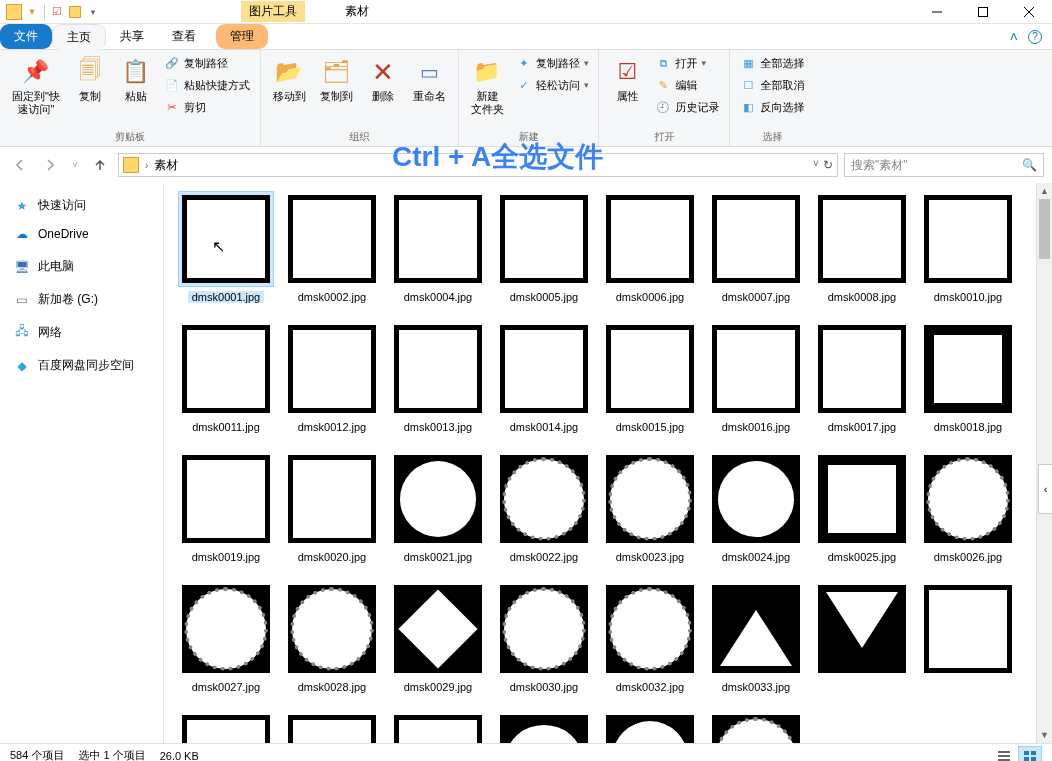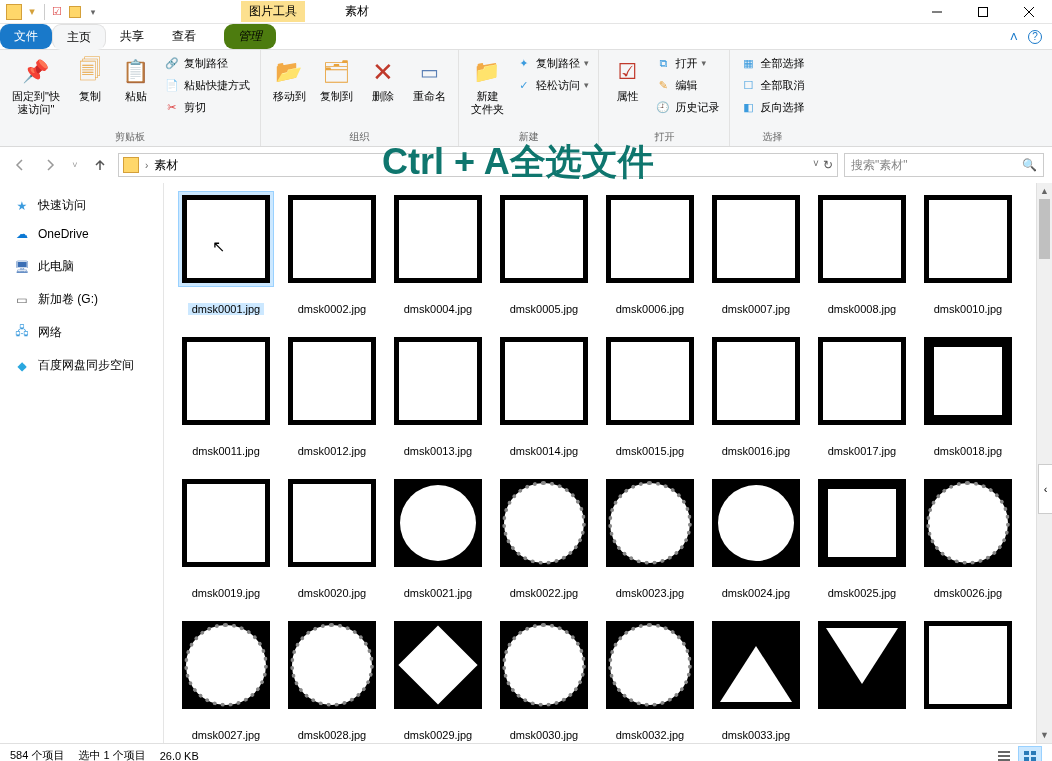--- a/index.html
+++ b/index.html
@@ -15,59 +15,59 @@
 .title-text { font-size: 12px; }
 .win-controls { margin-left: auto; display: flex; }
 .win-btn { width: 46px; height: 24px; display: flex; align-items: center; justify-content: center; font-size: 14px; }
 .win-btn svg { width:10px; height:10px; }
 
 
 .tabs-row { height: 26px; display: flex; align-items: stretch; border-bottom: 1px solid #e0e0e0; background:#fff; position:relative;}
 .tab { padding: 4px 14px; font-size: 12px; display:flex; align-items:center; cursor:default;border-radius:9px;}
 .tab.file { background: #1979ca; color: #fff; }
 .tab.active { background: #f5f6f7; border-top:1px solid #e0e0e0; border-left:1px solid #e0e0e0; border-right:1px solid #e0e0e0; border-bottom:1px solid #f5f6f7; margin-bottom:-1px;}
-.tab.ctx { background:#4d7c0f; margin-left:14px;font-style:italic;}
+.tab.ctx { background:#fdba74; margin-left:6px;}
 .tabs-right { margin-left:auto; display:flex; align-items:center; gap:10px; padding-right:10px;}
 .tabs-right span { color:#1979ca; font-size:14px;}
 
 
 .ribbon { height: 97px; background: #f5f6f7; border-bottom: 1px solid #dadada; display: flex; position: relative; }
 .r-group { border-right: 1px solid #e2e2e2; padding: 4px 8px 2px 8px; display: flex; flex-direction: column; }
 .r-group-body { flex: 1; display: flex; align-items: flex-start; gap: 6px; }
 .r-group-label { text-align: center; font-size: 10px; color: #666; padding-top: 2px; }
 .r-big-btn { display: flex; flex-direction: column; align-items: center; gap: 2px; padding: 2px 4px; }
 .r-big-btn .ic { width: 32px; height: 32px; display:flex; align-items:center; justify-content:center; }
 .r-big-btn .lbl { font-size: 11px; text-align: center; line-height: 1.2; }
 .r-small-col { display: flex; flex-direction: column; gap: 4px; }
 .r-small-btn { display: flex; align-items: center; gap: 4px; font-size: 11px; padding: 1px 2px; }
 .r-small-btn .ic { width: 16px; height: 16px; display:flex; align-items:center; justify-content:center; }
 
 
-.overlay-text { position: absolute; top: 138px; left: 382px; font-size: 36px; font-weight: bold; color: #0f766e; z-index: 50; pointer-events: none; white-space:nowrap;}
+.overlay-text { position: absolute; top: 138px; left: 392px; font-size: 28px; font-weight: bold; color: #3b82f6; z-index: 50; pointer-events: none; white-space:nowrap;}
 
 
 .navbar { height: 36px; display: flex; align-items: center; padding: 0 8px; gap: 6px; background:#fff;}
 .nav-btn { width: 24px; height: 24px; display: flex; align-items: center; justify-content: center; }
 .nav-btn svg { stroke:#999; }
 .addr-bar { flex: 1; height: 24px; border: 1px solid #ccc; display: flex; align-items: center; padding: 0 4px; gap: 6px; font-size: 12px; }
 .addr-folder-ic { width:16px; height:16px; background:#ffd76a; border:1px solid #d4a03a; }
 .addr-chev { color:#666; font-size:10px;}
 .addr-refresh { margin-left:auto; display:flex; gap:4px;}
 .search-box { width: 200px; height: 24px; border: 1px solid #ccc; display: flex; align-items: center; padding: 0 6px; gap: 6px; color: #888; font-size: 12px; }
 
 
 .main { display: flex; height: 560px; }
 .sidebar { width: 164px; border-right: 1px solid #e5e5e5; padding: 8px 0; overflow:hidden; }
 .side-item { display: flex; align-items: center; gap: 8px; padding: 6px 14px; font-size: 12px; }
 .side-item .ic { width: 16px; height: 16px; display:flex; align-items:center; justify-content:center;}
 
 .content { flex: 1; position: relative; overflow: hidden; background:#fff;}
 .content-inner { position:absolute; inset:0 16px 0 0; overflow:hidden; padding: 8px 0 0 12px;}
 .thumbs { display: grid; grid-template-columns: repeat(8, 100px); gap: 18px 6px; }
-.thumb-item { display: flex; flex-direction: column; align-items: center; width: 100px; gap: 12px; }
+.thumb-item { display: flex; flex-direction: column; align-items: center; width: 100px; }
 .thumb-box { width: 96px; height: 96px; border: 1px solid transparent; padding: 2px; display:flex; align-items:center; justify-content:center;}
 .thumb-item.selected .thumb-box { background:#cce8ff; border:1px solid #99d1ff; }
 .thumb-img { width: 88px; height: 88px; background:#000; position:relative; overflow:hidden;}
 .thumb-name { font-size: 11px; margin-top: 4px; text-align:center; white-space:nowrap; }
 .thumb-item.selected .thumb-name { background:#cce8ff; padding:0 4px;}
 
 .scrollbar-v { position:absolute; right:0; top:0; width:16px; height:100%; background:#f0f0f0; border-left:1px solid #e0e0e0;}
 .scrollbar-thumb { position:absolute; left:2px; right:2px; top:16px; height:60px; background:#c0c0c0;}
 .scroll-arrow { position:absolute; left:0; right:0; height:16px; display:flex; align-items:center; justify-content:center; font-size:9px; color:#666;}
 .scroll-arrow.up{top:0;} .scroll-arrow.down{bottom:0;}

